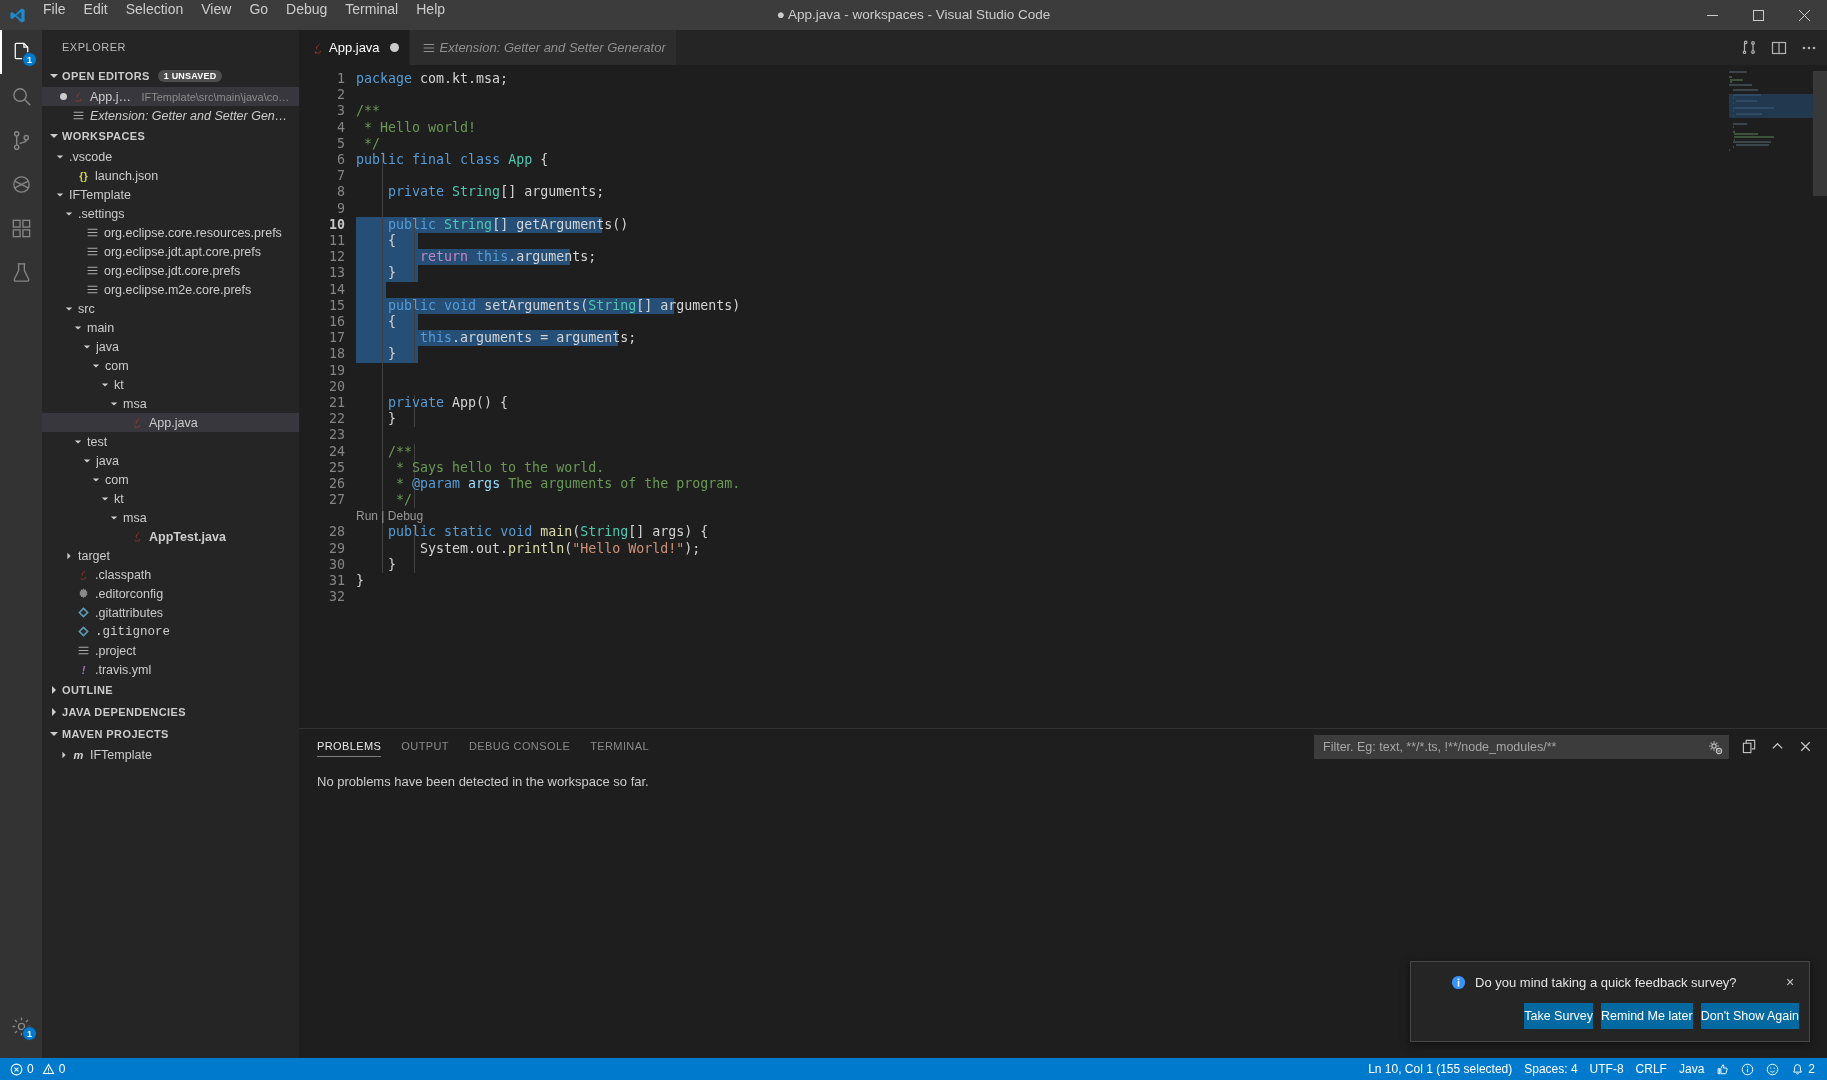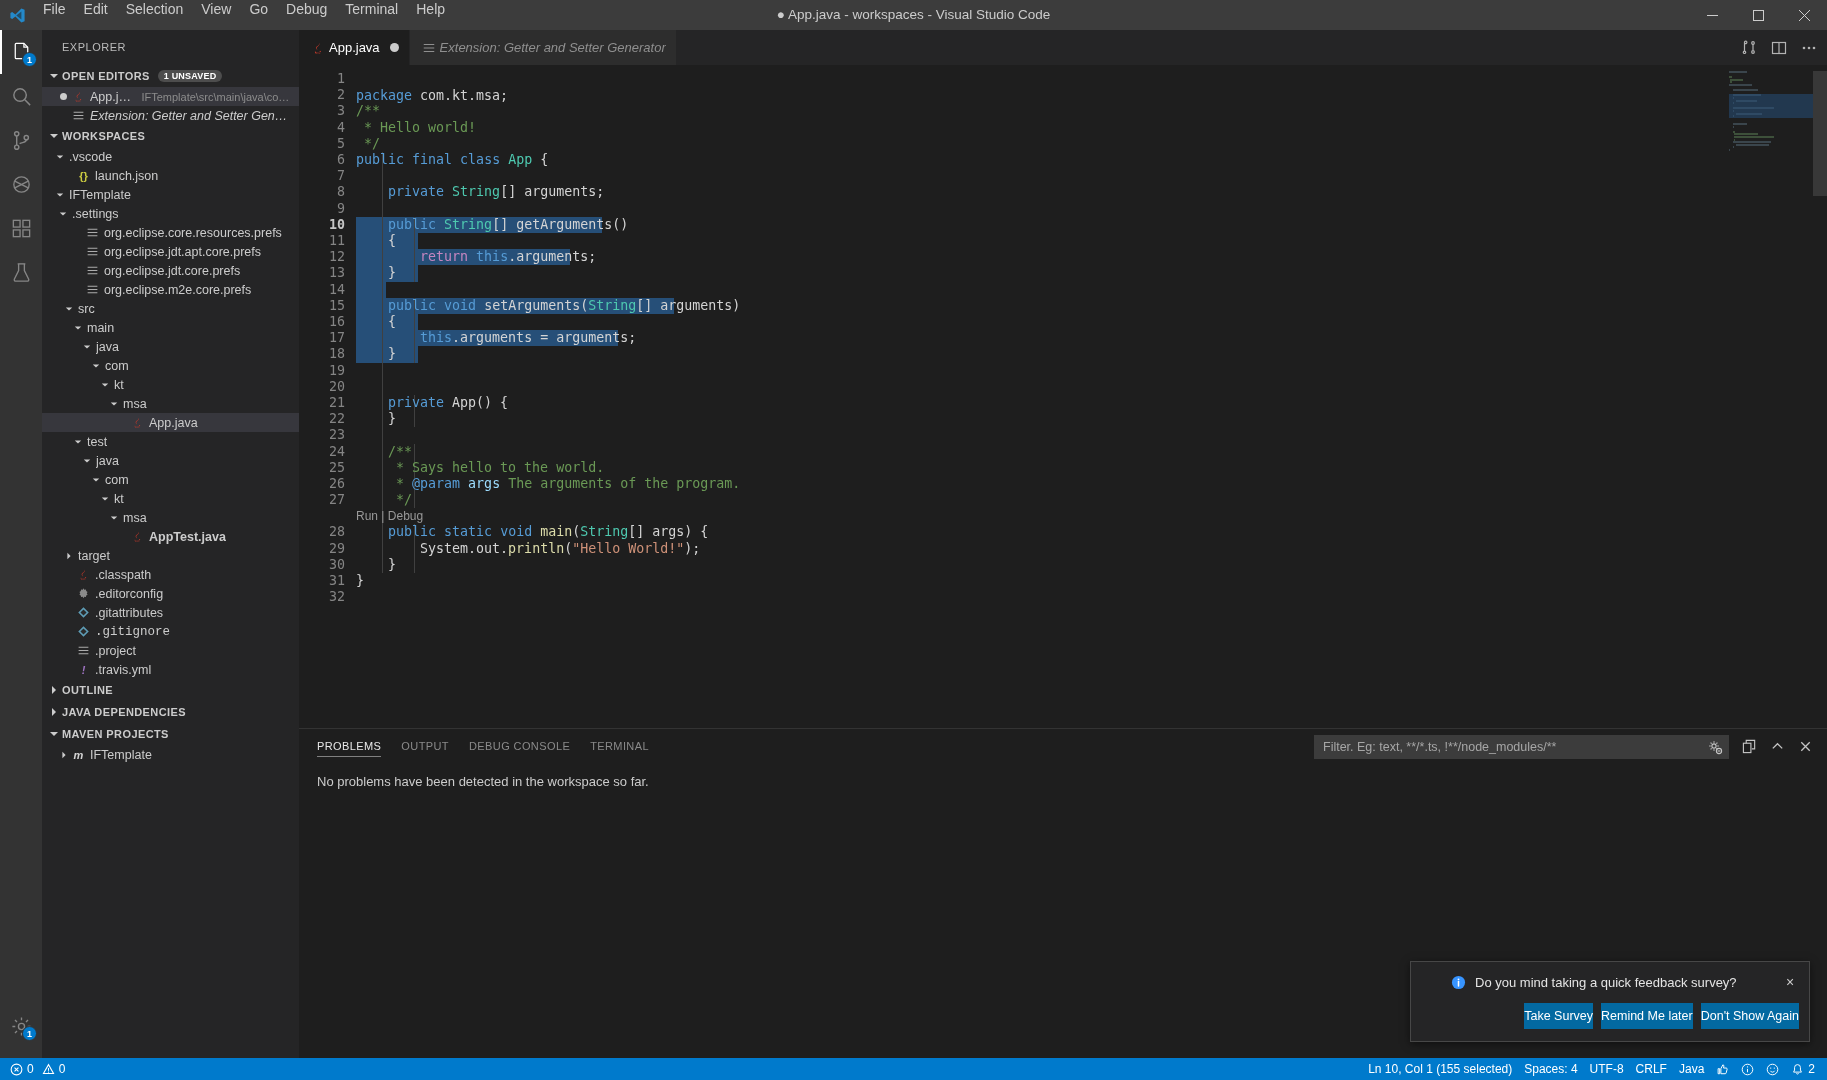--- a/index.html
+++ b/index.html
@@ -384,21 +384,21 @@
               <span class="label">launch.json</span>
             </div>
             <div class="row" style="padding-left: 12px;">
               <span class="tw">
                 <svg viewBox="0 0 10 10" fill="currentColor">
                   <path d="M1 3l4 4 4-4z"></path>
                 </svg>
               </span>
               <span class="label">IFTemplate</span>
             </div>
-            <div class="row" style="padding-left: 15px;">
+            <div class="row" style="padding-left: 21px;">
               <span class="tw">
                 <svg viewBox="0 0 10 10" fill="currentColor">
                   <path d="M1 3l4 4 4-4z"></path>
                 </svg>
               </span>
               <span class="label">.settings</span>
             </div>
             <div class="row" style="padding-left: 30px;">
               <span class="tw none">
                 <svg viewBox="0 0 10 10" fill="currentColor">
@@ -759,21 +759,21 @@
             <div class="selbg" style="left: 57px; top: 265.2px; width: 262.32px; height: 16.2px;"></div>
             <div class="selbg" style="left: 57px; top: 281.4px; width: 62.07px; height: 16.2px;"></div>
             <div class="selbg" style="left: 57px; width: 26px; top: 151.8px; height: 145.8px;"></div>
             <div class="guide" style="left: 83px; top: 87px; height: 421.2px;"></div>
             <div class="guide" style="left: 115px; top: 151.8px; height: 64.8px;"></div>
             <div class="guide" style="left: 115px; top: 232.8px; height: 64.8px;"></div>
             <div class="guide" style="left: 115px; top: 378.6px; height: 64.8px;"></div>
             <div class="guide" style="left: 115px; top: 459.4px; height: 48.6px;"></div>
             <div class="guide" style="left: 115px; top: 330px; height: 32.4px;"></div>
             <div class="lnum" style="top: 6px;">1</div>
-            <div class="ltext" style="top: 6px; white-space: pre; margin-top: 17px;"><span class="kw">package </span><span class="plain">com.kt.msa;</span></div>
+            <div class="ltext" style="top: 6px; white-space: pre;"><span class="kw">package </span><span class="plain">com.kt.msa;</span></div>
             <div class="lnum" style="top: 22.2px;">2</div>
             <div class="ltext" style="top: 22.2px; white-space: pre;"></div>
             <div class="lnum" style="top: 38.4px;">3</div>
             <div class="ltext" style="top: 38.4px; white-space: pre;"><span class="cmt">/**</span></div>
             <div class="lnum" style="top: 54.6px;">4</div>
             <div class="ltext" style="top: 54.6px; white-space: pre;"><span class="cmt"> * Hello world!</span></div>
             <div class="lnum" style="top: 70.8px;">5</div>
             <div class="ltext" style="top: 70.8px; white-space: pre;"><span class="cmt"> */</span></div>
             <div class="lnum" style="top: 87px;">6</div>
             <div class="ltext" style="top: 87px; white-space: pre;"><span class="kw">public</span><span class="plain"> </span><span class="kw">final</span><span class="plain"> </span><span class="kw">class</span><span class="plain"> </span><span class="type">App</span><span class="plain"> {</span></div>

